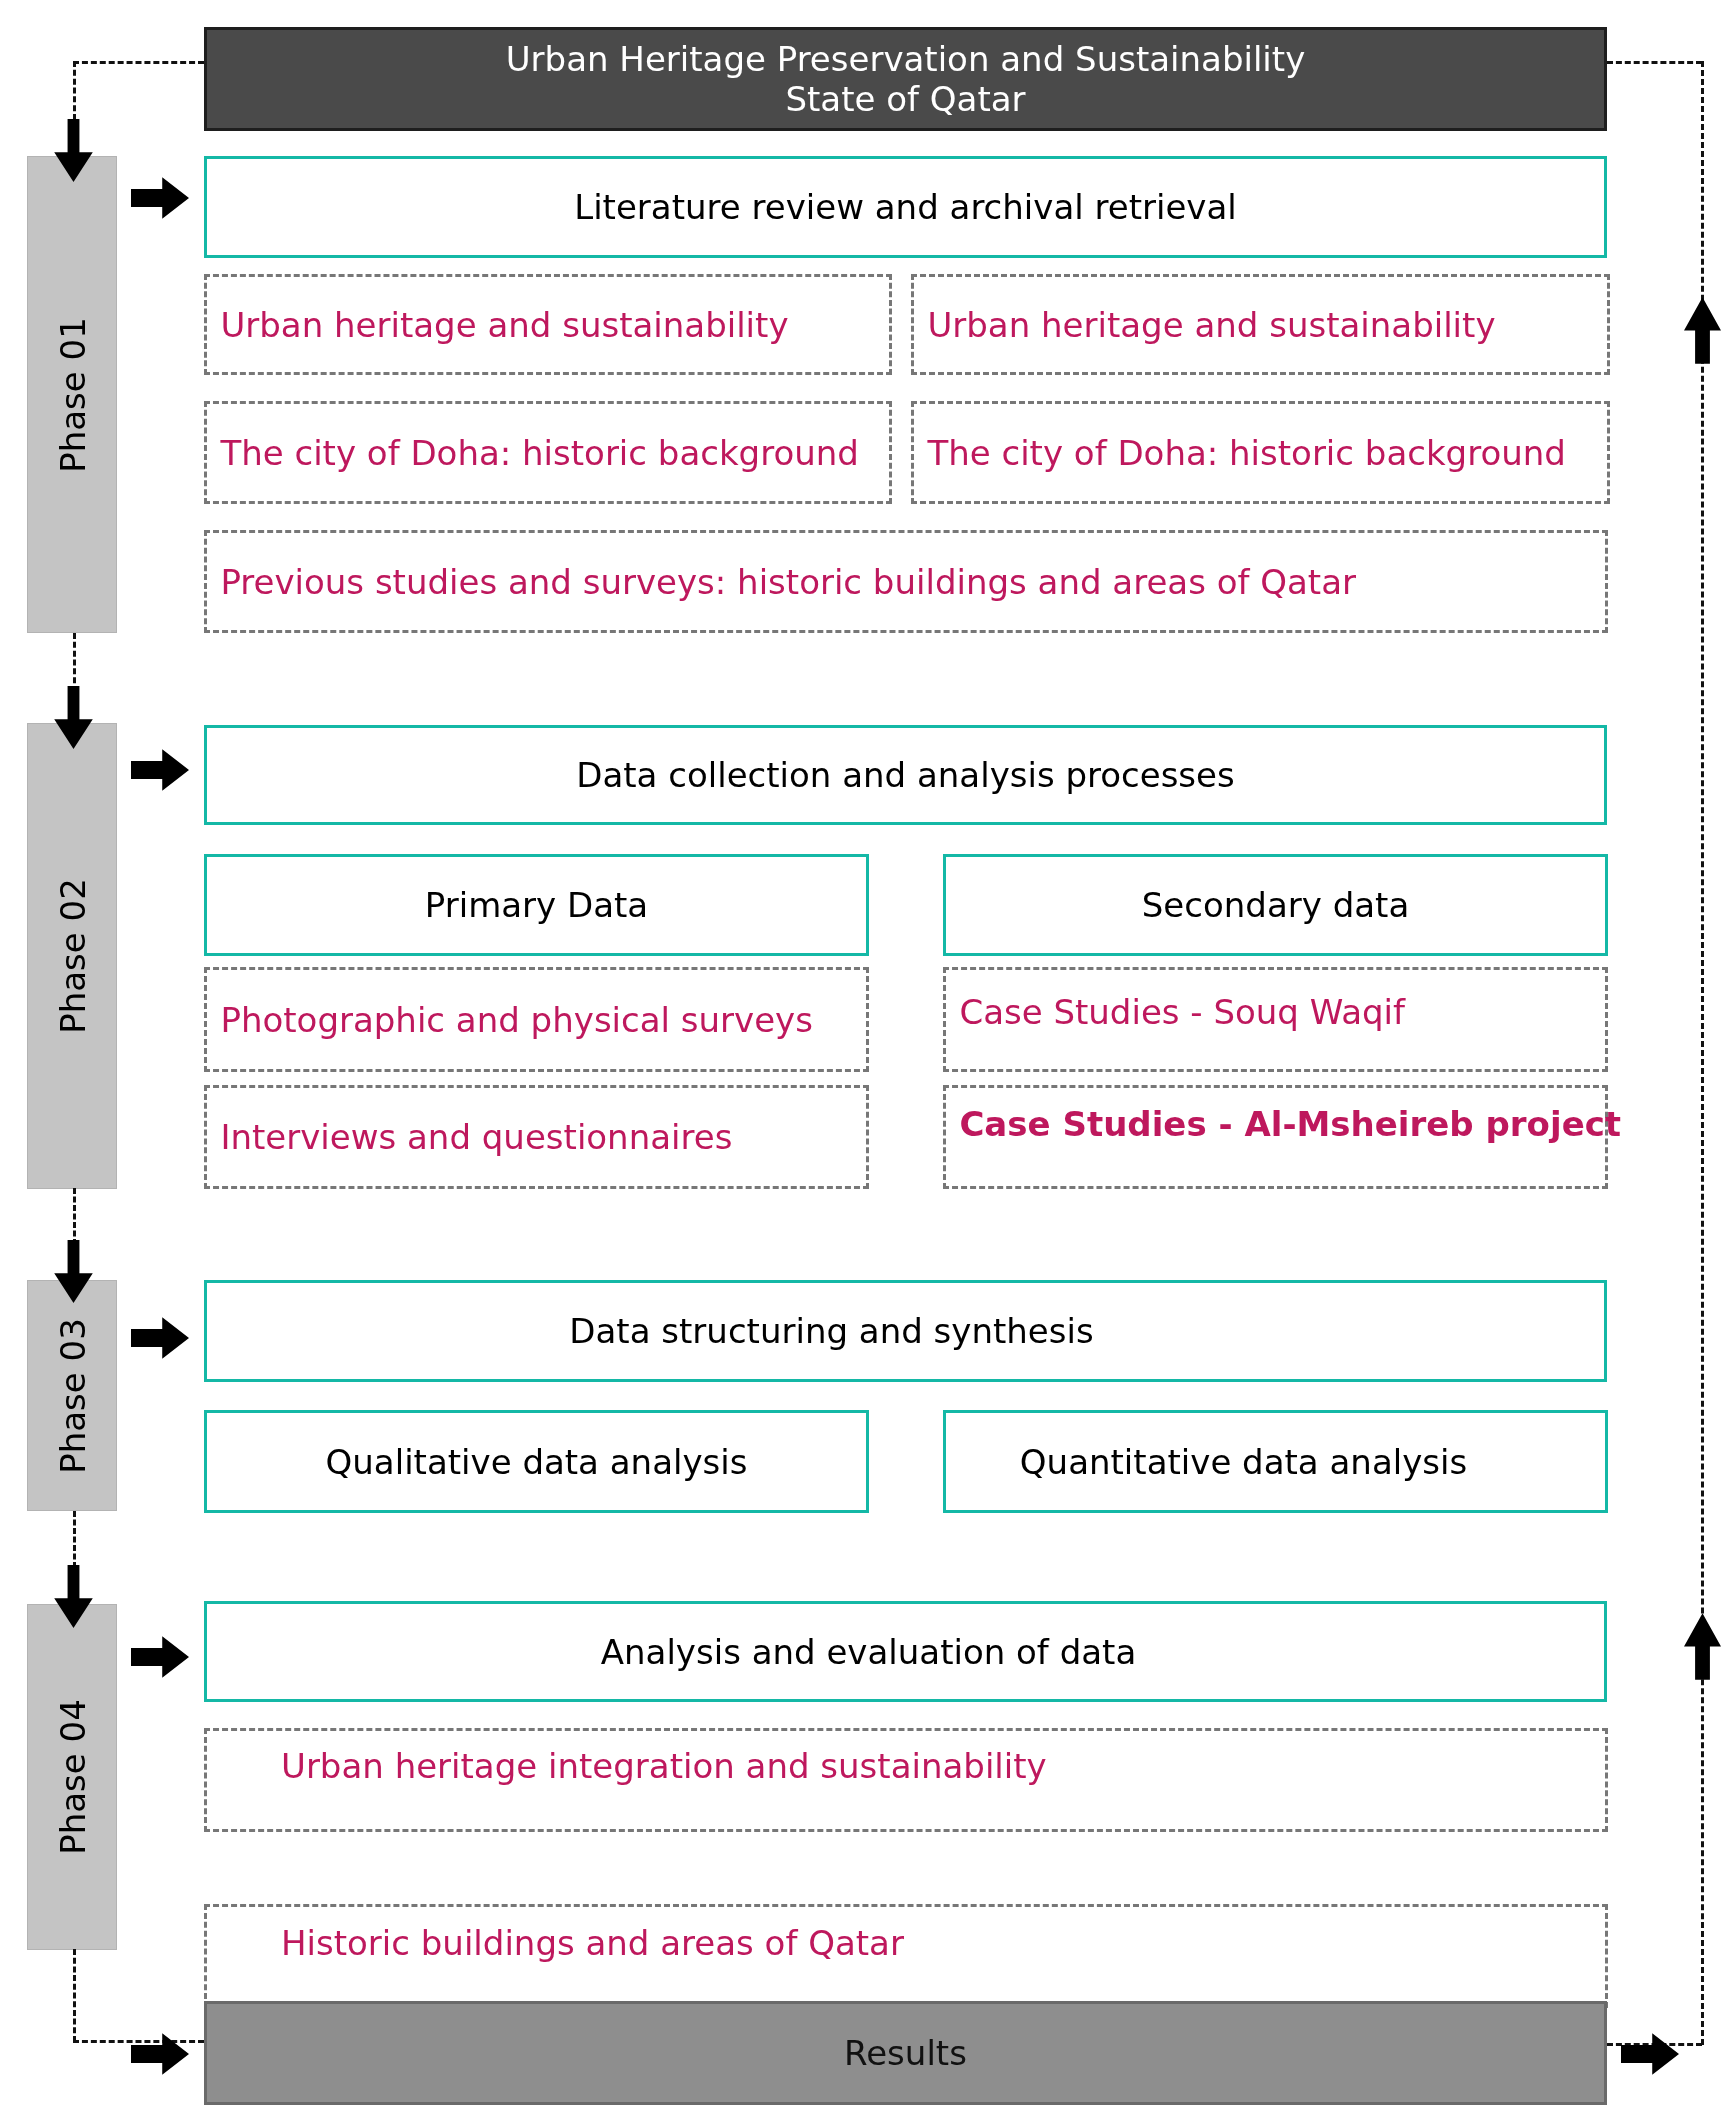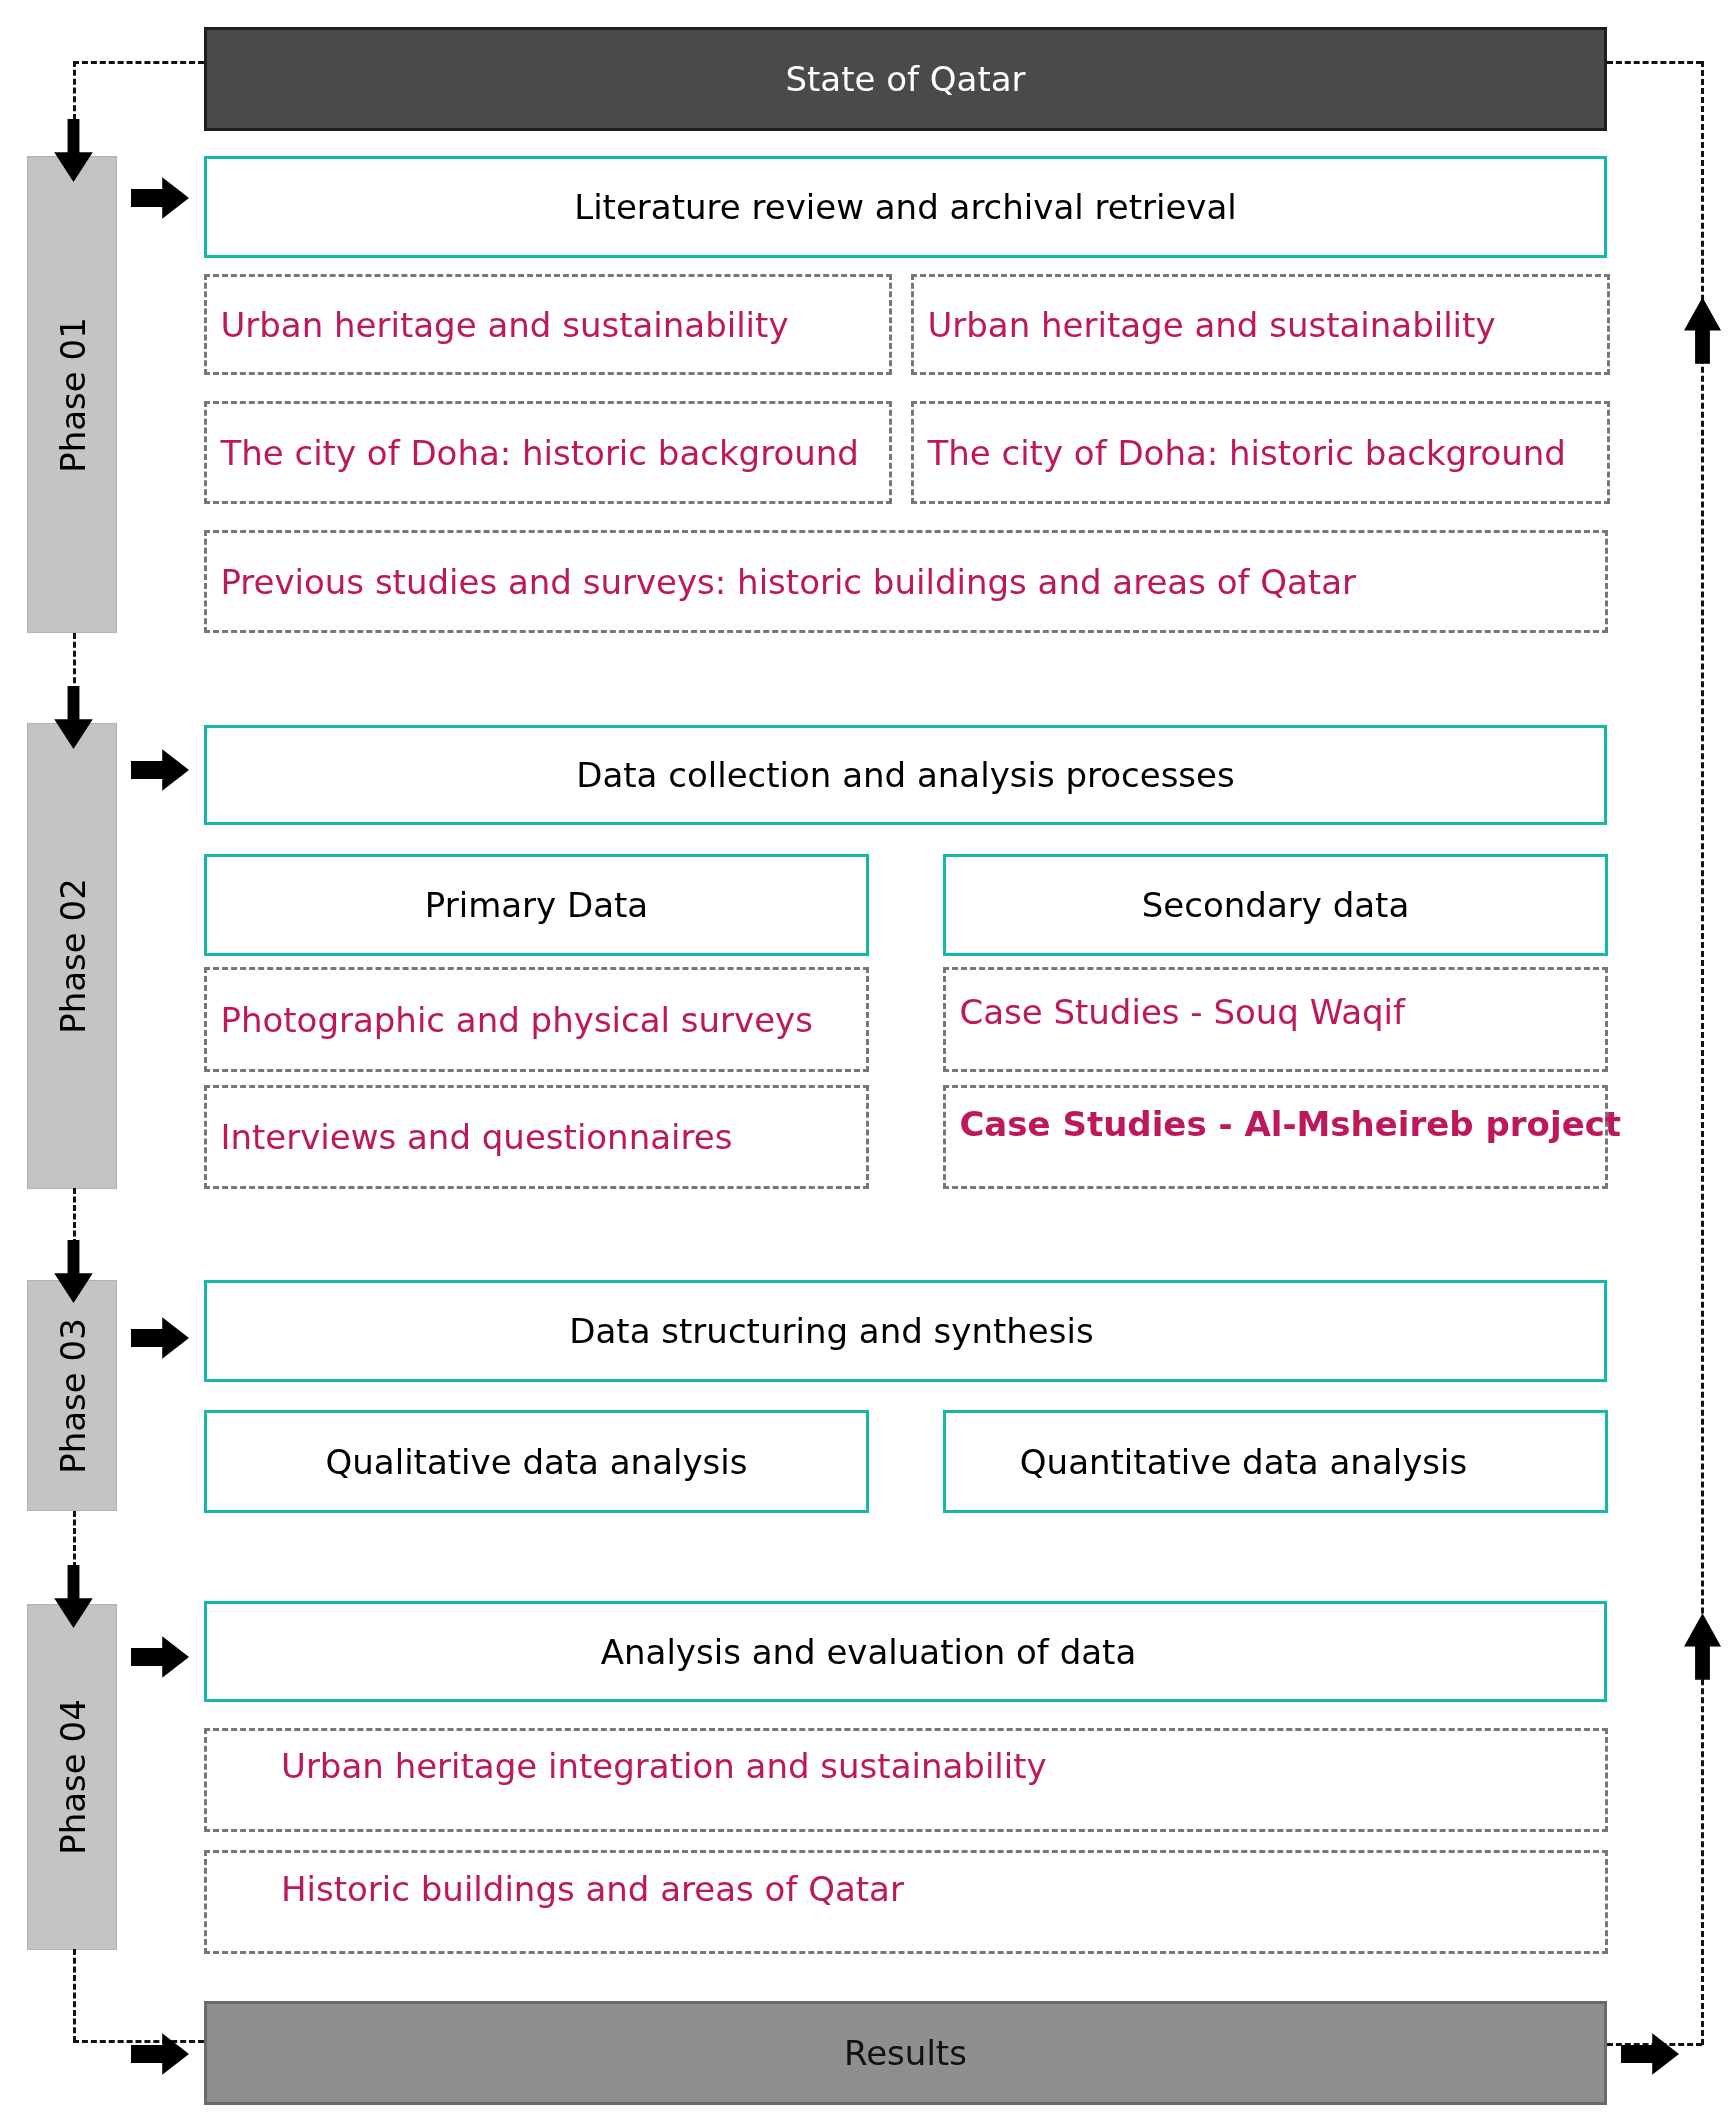--- a/index.html
+++ b/index.html
@@ -19,20 +19,21 @@
   .results-box { background:#8e8e8e; border:3px solid #6a6a6a; display:flex; align-items:center;
     justify-content:center; font-size:34px; color:#111; }
   .dline-h { border-top:3px dashed #111; height:0; }
   .dline-v { border-left:3px dashed #111; width:0; }
   svg.arrow { position:absolute; overflow:visible; }
 </style>
 </head>
 <body>
 
 <div class="abs title-box" style="left:204px; top:27px; width:1403px; height:104px;">
+  <div>Urban Heritage Preservation and Sustainability</div>
   <div>State of Qatar</div>
 </div>
 
 <div class="abs dline-h" style="left:73px; top:61px; width:131px;"></div>
 <div class="abs dline-v" style="left:73px; top:61px; height:59px;"></div>
 
 <div class="abs dline-h" style="left:1607px; top:61px; width:95px;"></div>
 <div class="abs dline-v" style="left:1701px; top:61px; height:1984px;"></div>
 <div class="abs dline-h" style="left:1607px; top:2043px; width:95px;"></div>
 
@@ -142,21 +143,21 @@
 <svg class="arrow" style="left:131px; top:1636px;" width="58" height="42" viewBox="0 0 78 56">
   <polygon points="0,16 42,16 42,0 78,28 42,56 42,40 0,40" fill="#000"></polygon>
 </svg>
 
 <div class="abs solid-box" style="left:204px; top:1601px; width:1403px; height:101px; padding-right:74px;">
   <span>Analysis and evaluation of data</span>
 </div>
 <div class="abs dash-box indent" style="left:204px; top:1728px; width:1404px; height:104px; align-items:flex-start; padding-top:15px;">
   <span>Urban heritage integration and sustainability</span>
 </div>
-<div class="abs dash-box indent" style="left:204px; top:1850px; width:1404px; height:104px; align-items:flex-start; padding-top:16.3px;">
+<div class="abs dash-box indent" style="left:204px; top:1904px; width:1404px; height:104px; align-items:flex-start; padding-top:16.3px;">
   <span>Historic buildings and areas of Qatar</span>
 </div>
 
 <div class="abs dline-v" style="left:73px; top:1949px; height:93px;"></div>
 <div class="abs dline-h" style="left:73px; top:2040px; width:131px;"></div>
 
 <div class="abs results-box" style="left:204px; top:2001px; width:1403px; height:104px;">
   <span>Results</span>
 </div>
 <svg class="arrow" style="left:131px; top:2033px;" width="58" height="42" viewBox="0 0 78 56">

